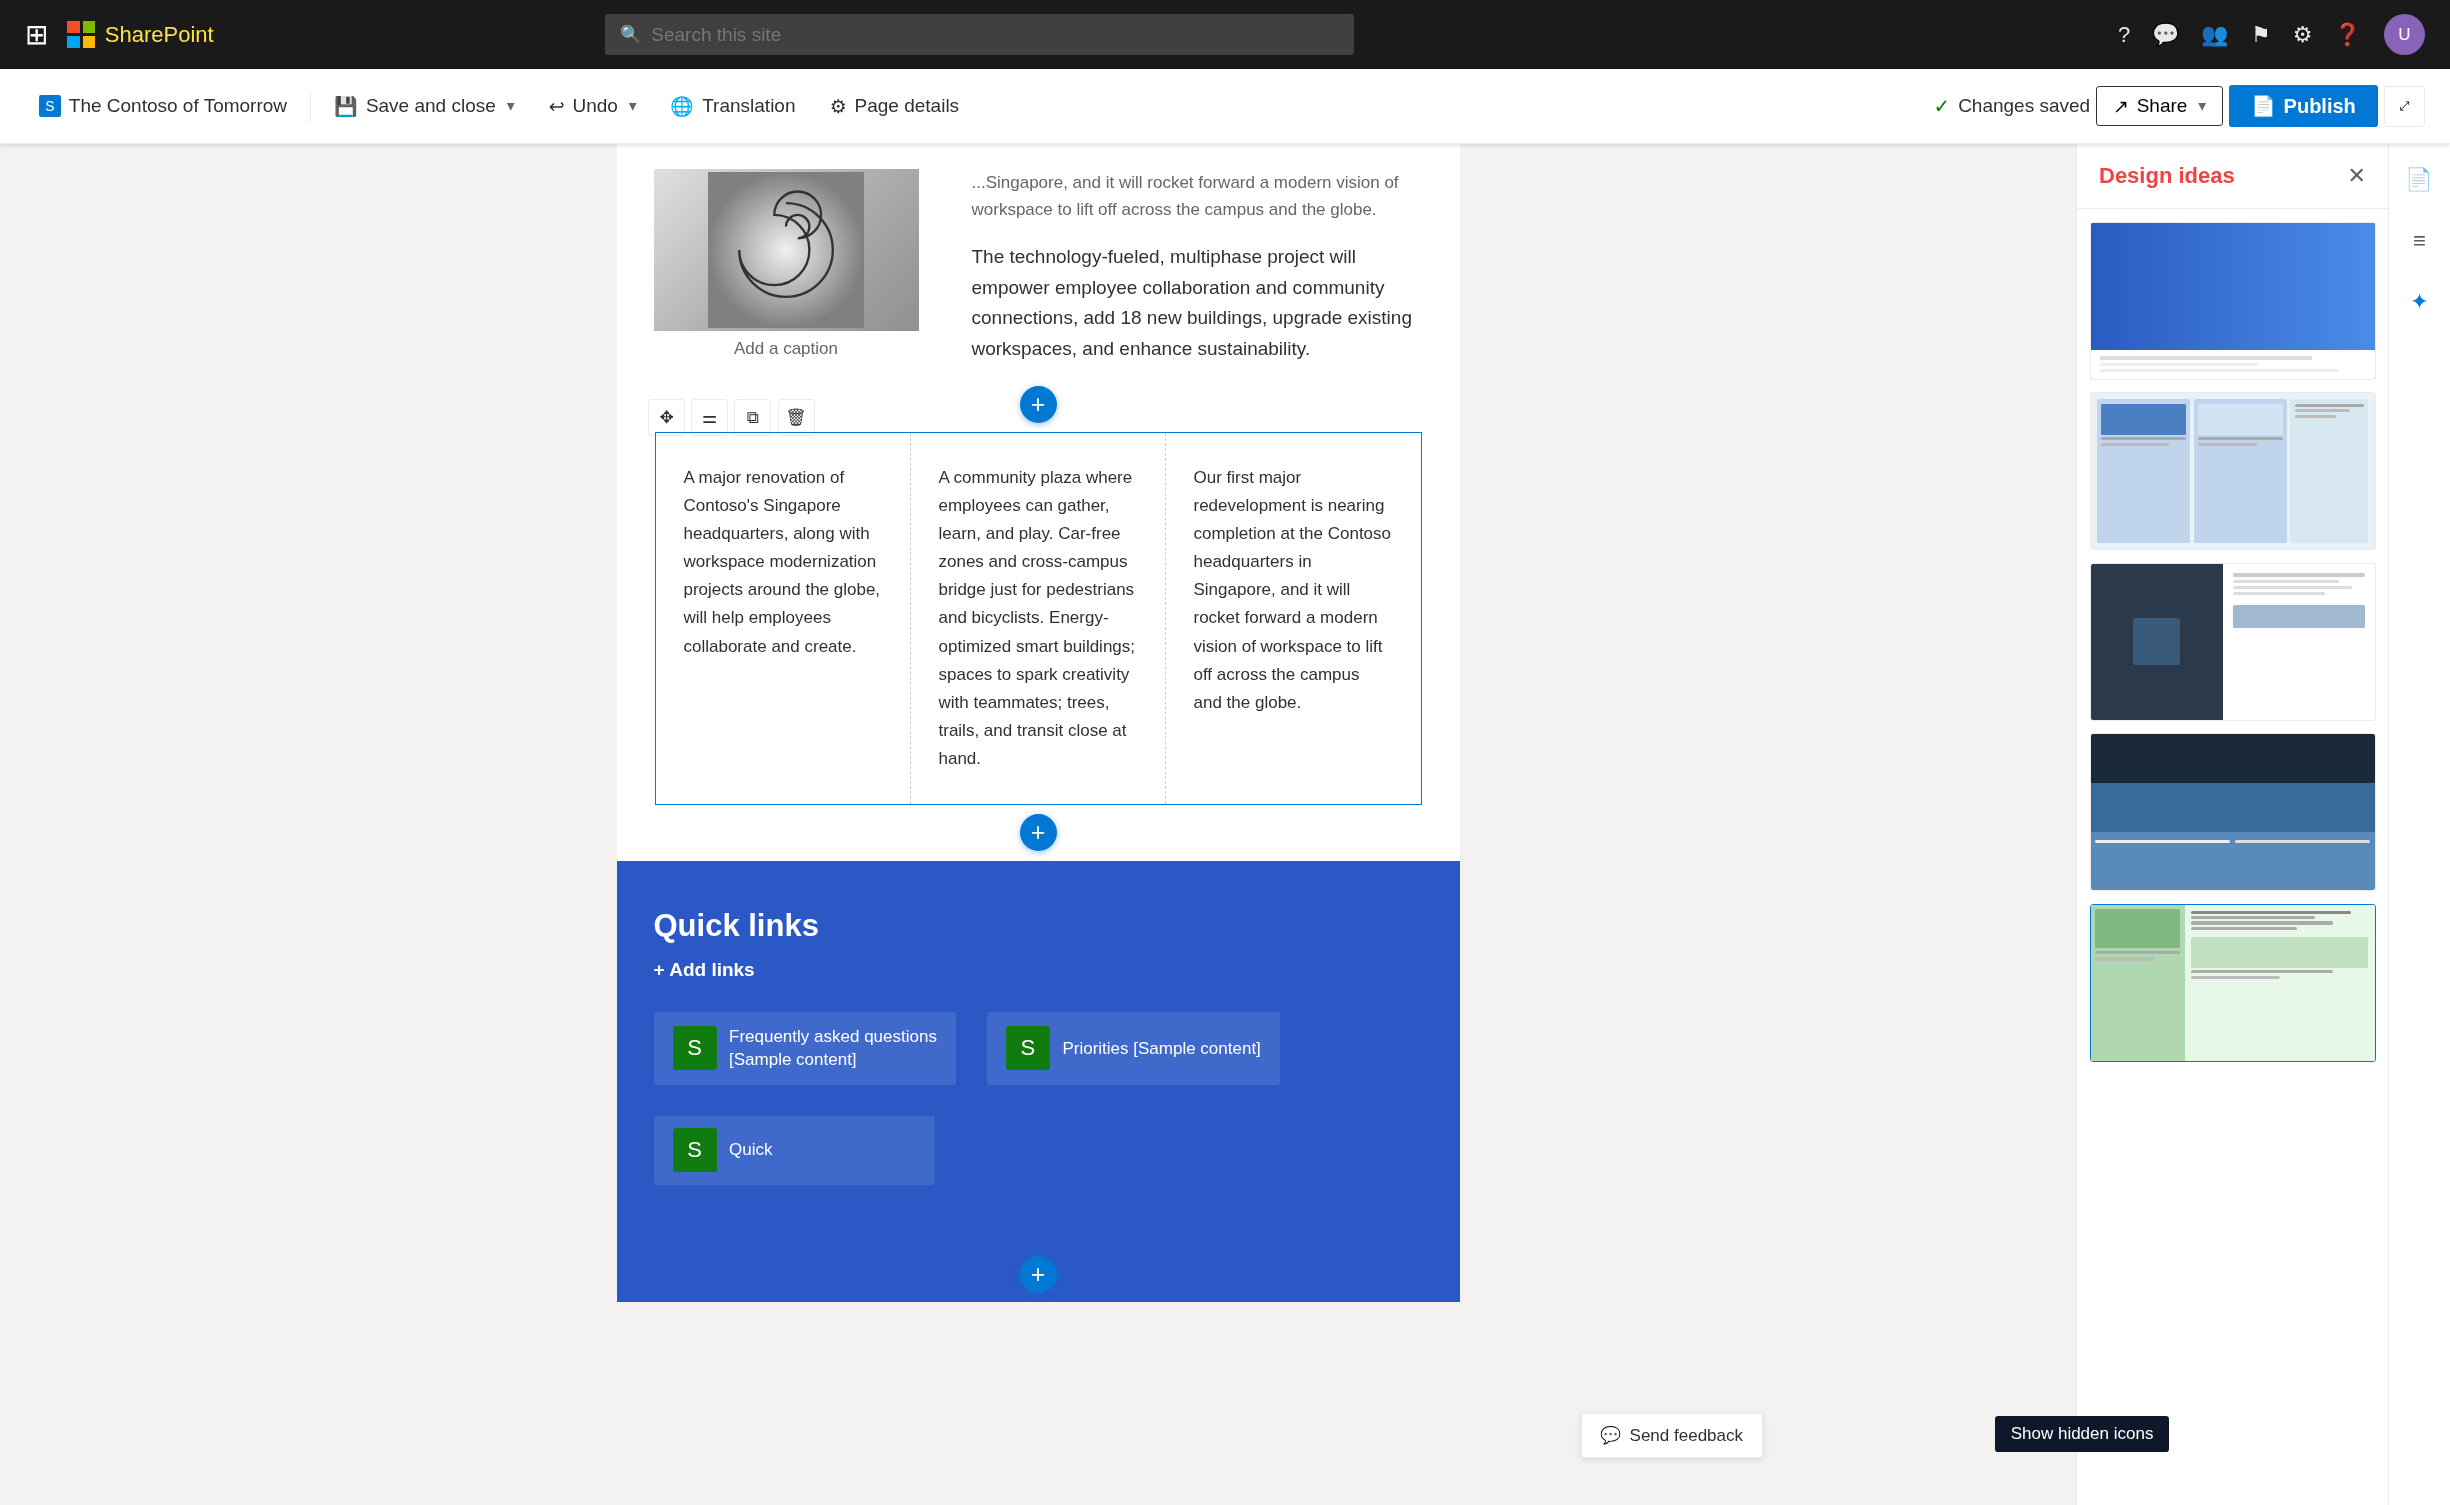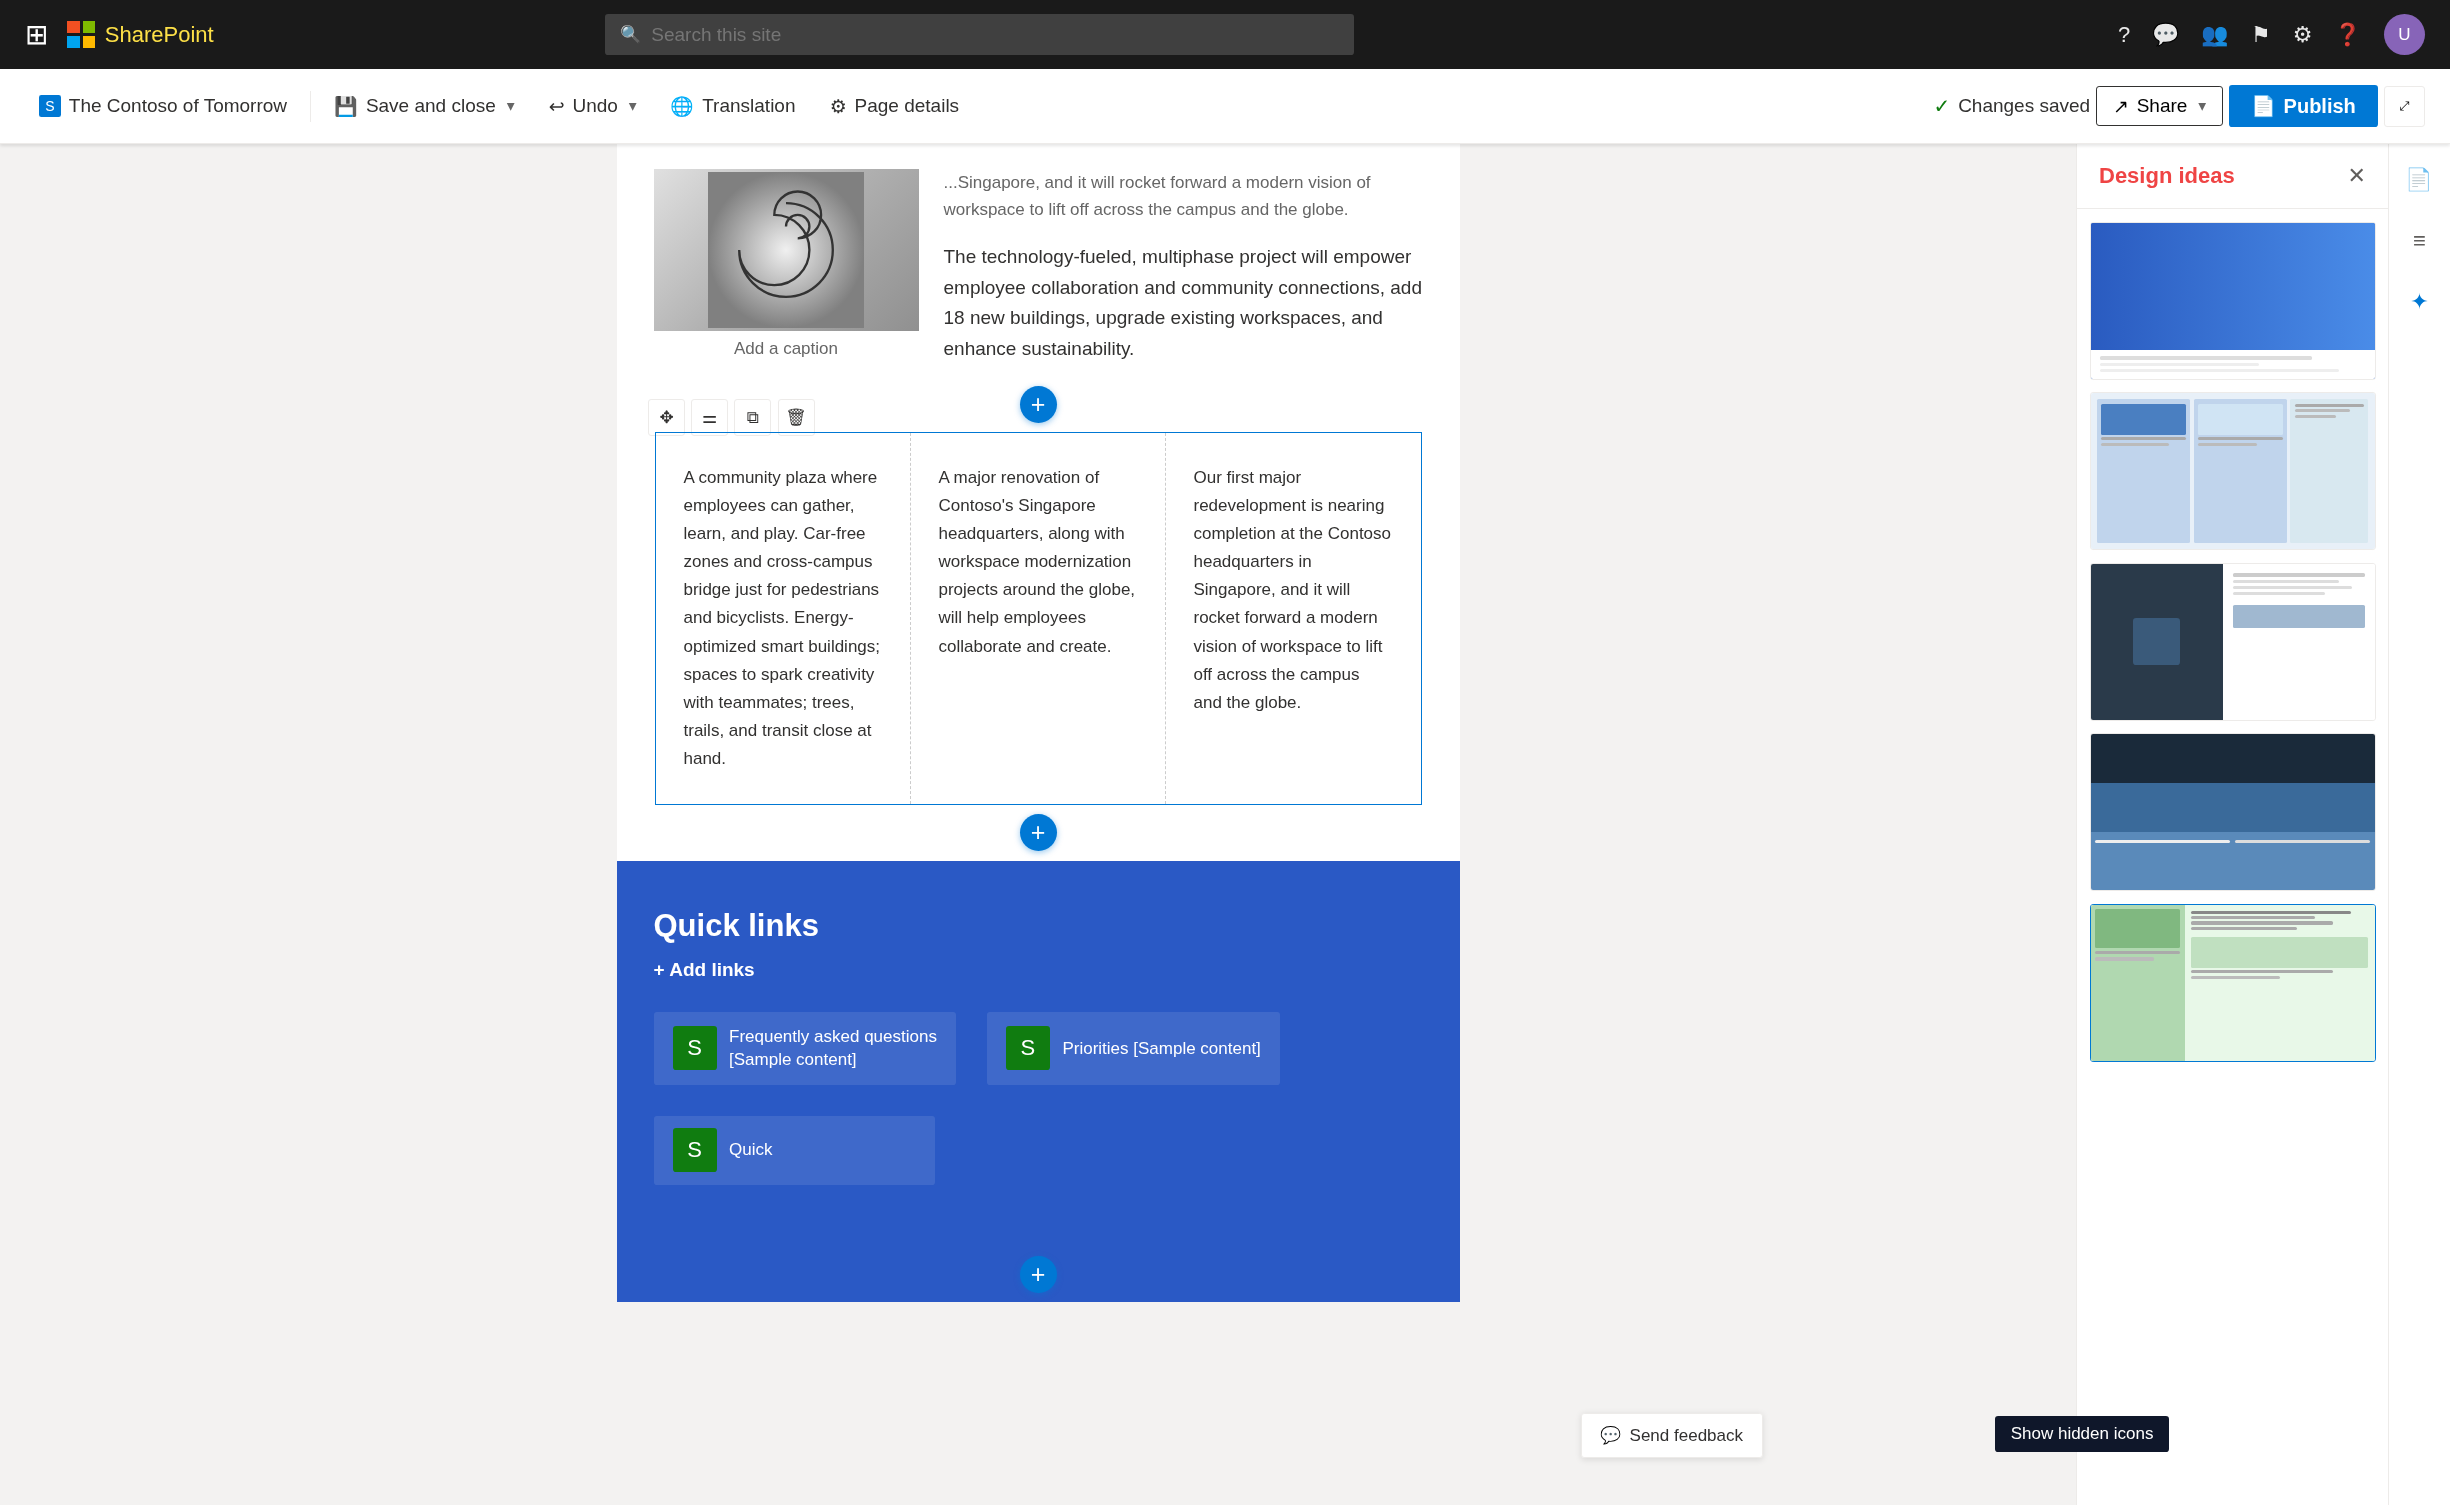--- a/index.html
+++ b/index.html
@@ -70,21 +70,21 @@
       display: flex; position: fixed; top: 144px; left: 0; right: 0; bottom: 0;
     }
 
     
     .page-editor {
       flex: 1; overflow-y: auto; background: #f3f2f1; padding: 0;
     }
     .page-content {
       max-width: 843px; margin: 0 auto; background: white;
     }
-    .section-text { font-size: 19px; line-height: 1.6; color: #323130; }
+    .section-text { font-size: 19px; line-height: 1.6; color: #323130; margin-left: 28px; }
     .image-placeholder {
       width: 265px; height: 162px; background: #d0d0d0;
       display: flex; align-items: center; justify-content: center;
       font-size: 47px; color: #999; overflow: hidden;
     }
     .spiral-img {
       width: 100%; height: 100%; background: linear-gradient(135deg, #e0e0e0 0%, #b0b0b0 50%, #909090 100%);
       display: flex; align-items: center; justify-content: center;
     }
     .image-caption { text-align: center; color: #666; font-size: 17px; padding-top: 7.8px; }
@@ -295,24 +295,24 @@
       <div style="position:relative; margin: 0 19px 0;">
         <div class="three-col-toolbar">
           <div class="col-tool-btn">✥</div>
           <div class="col-tool-btn">⚌</div>
           <div class="col-tool-btn">⧉</div>
           <div class="col-tool-btn">🗑</div>
         </div>
         <div class="three-col-section">
           <div class="three-cols">
             <div class="col-item">
-              <p class="col-text">A community plaza where employees can gather, learn, and play. Car-free zones and cross-campus bridge just for pedestrians and bicyclists. Energy-optimized smart buildings; spaces to spark creativity with teammates; trees, trails, and transit close at hand.</p>
+              <p class="col-text">A major renovation of Contoso's Singapore headquarters, along with workspace modernization projects around the globe, will help employees collaborate and create.</p>
             </div>
             <div class="col-item">
-              <p class="col-text">A major renovation of Contoso's Singapore headquarters, along with workspace modernization projects around the globe, will help employees collaborate and create.</p>
+              <p class="col-text">A community plaza where employees can gather, learn, and play. Car-free zones and cross-campus bridge just for pedestrians and bicyclists. Energy-optimized smart buildings; spaces to spark creativity with teammates; trees, trails, and transit close at hand.</p>
             </div>
             <div class="col-item">
               <p class="col-text">Our first major redevelopment is nearing completion at the Contoso headquarters in Singapore, and it will rocket forward a modern vision of workspace to lift off across the campus and the globe.</p>
             </div>
           </div>
         </div>
       </div>
 
       <div class="add-section-btn">
         <div class="add-circle">+</div>

